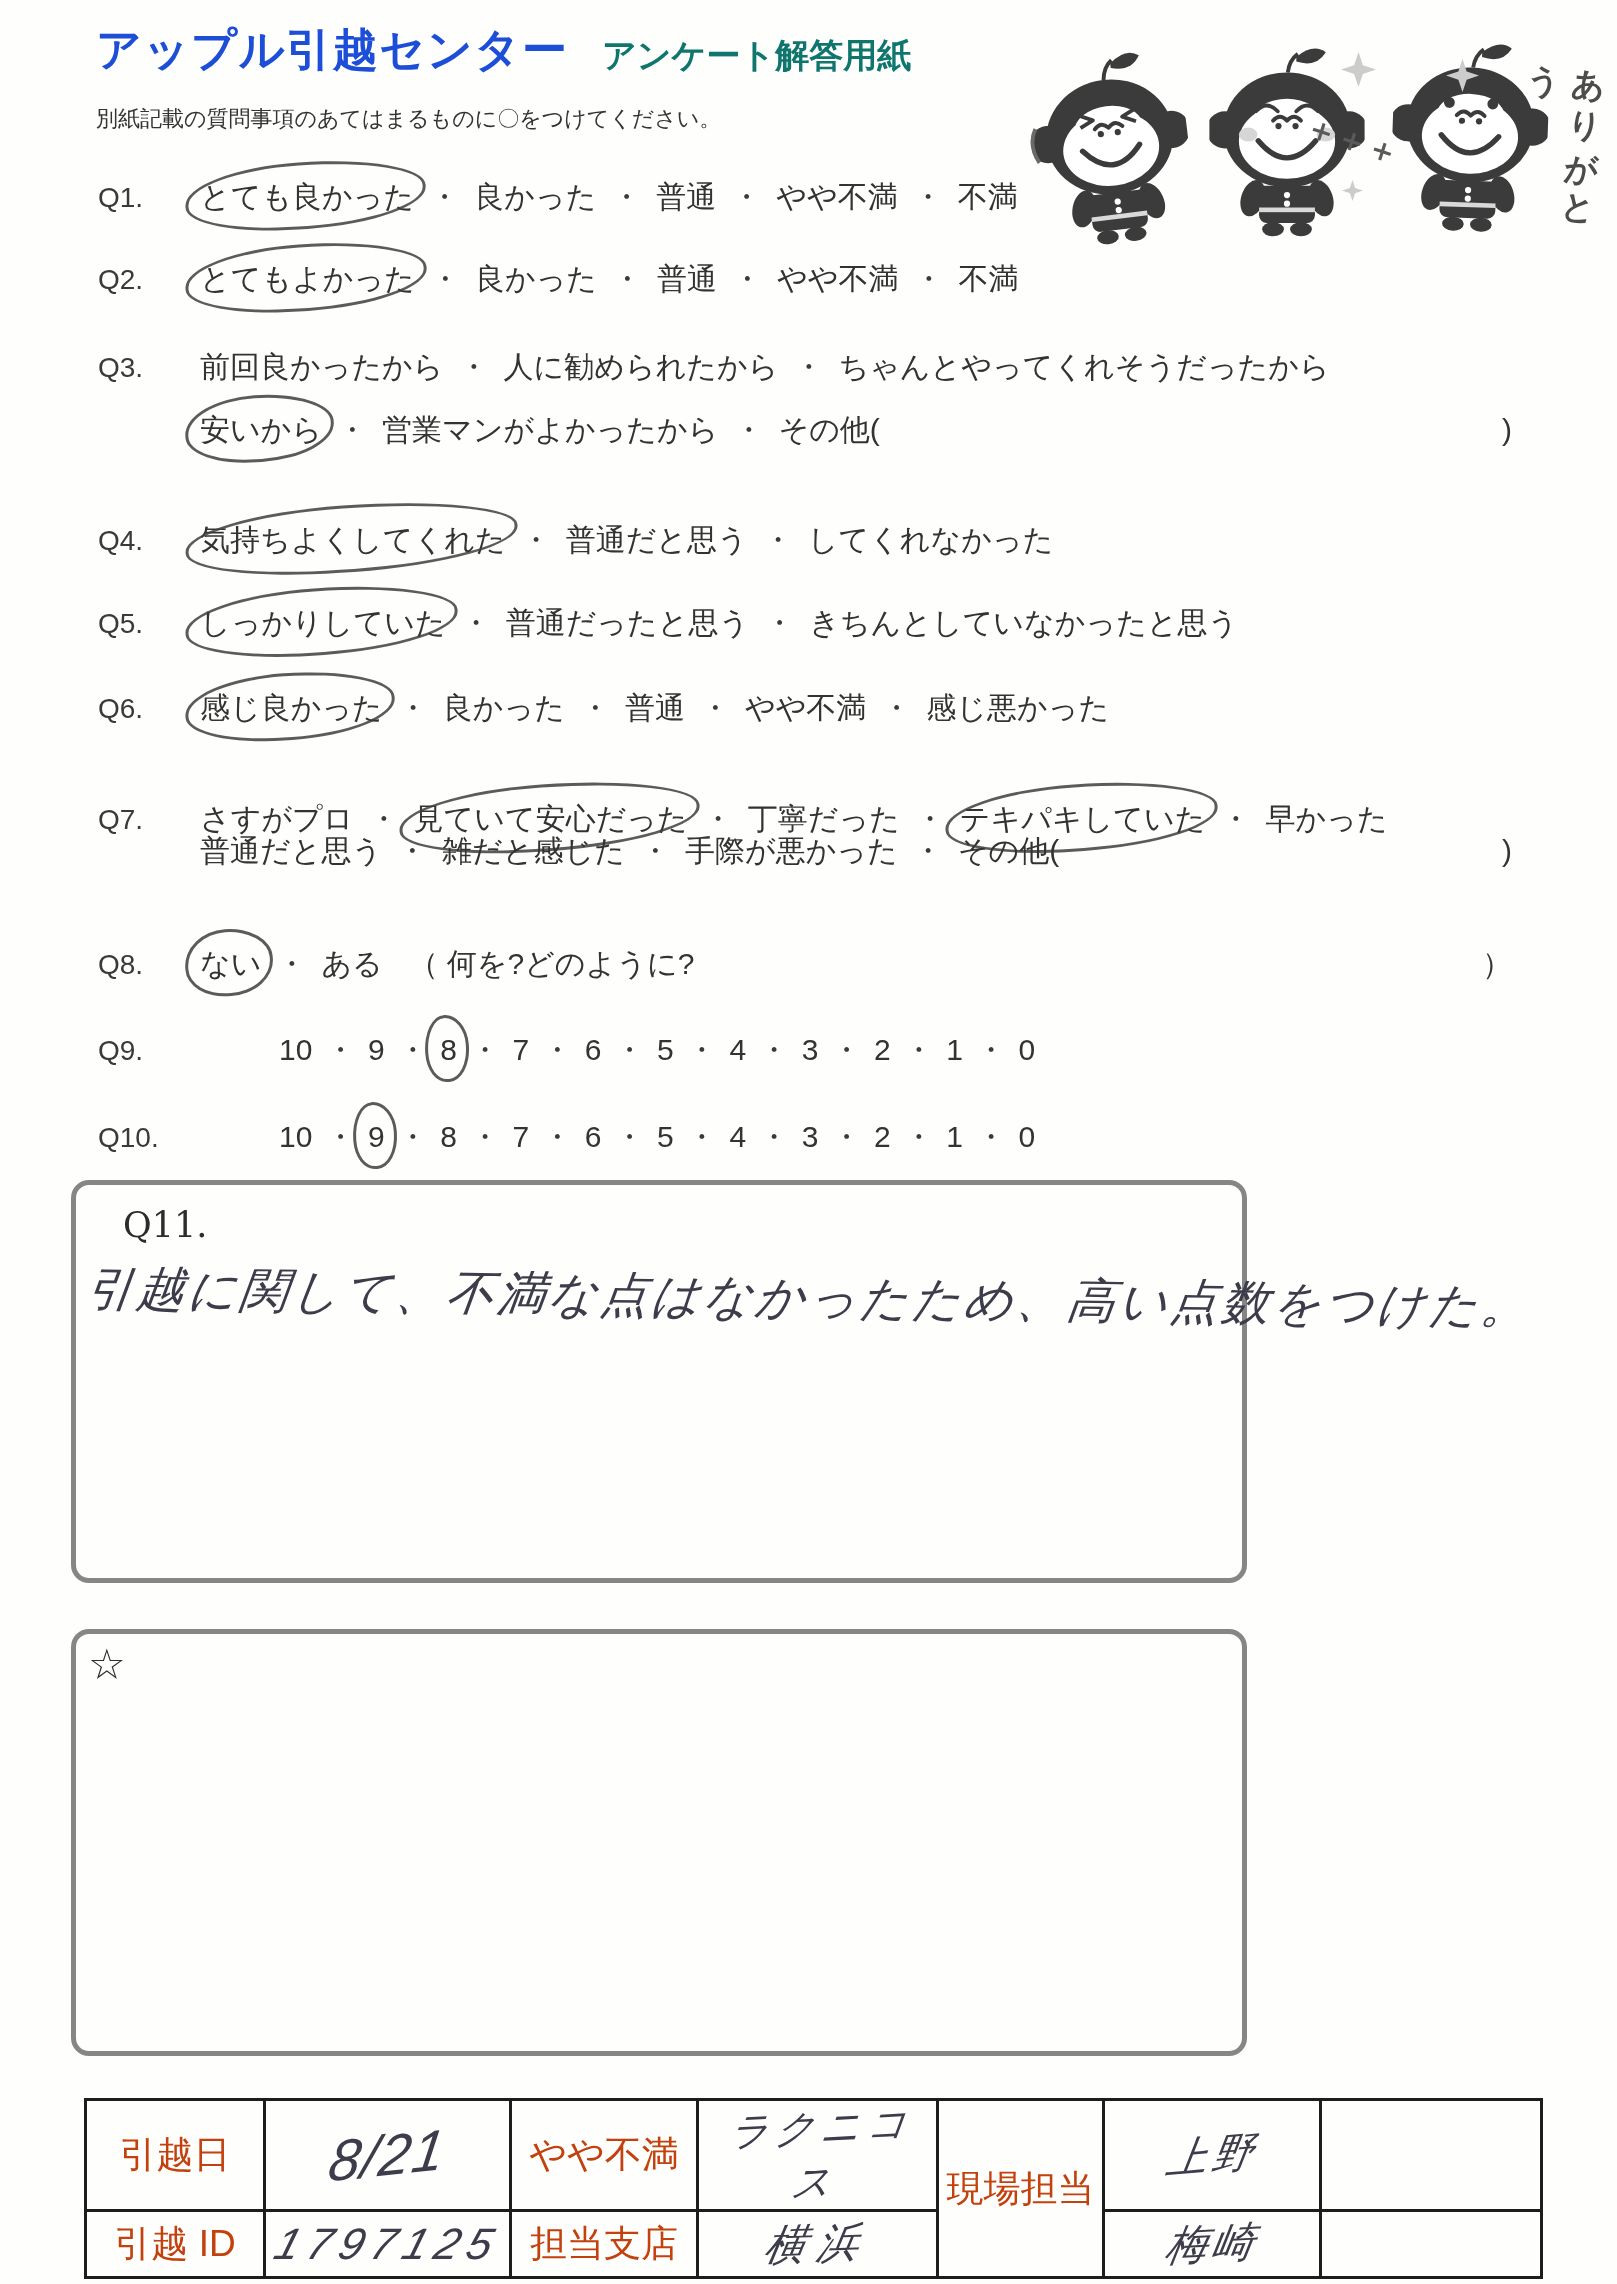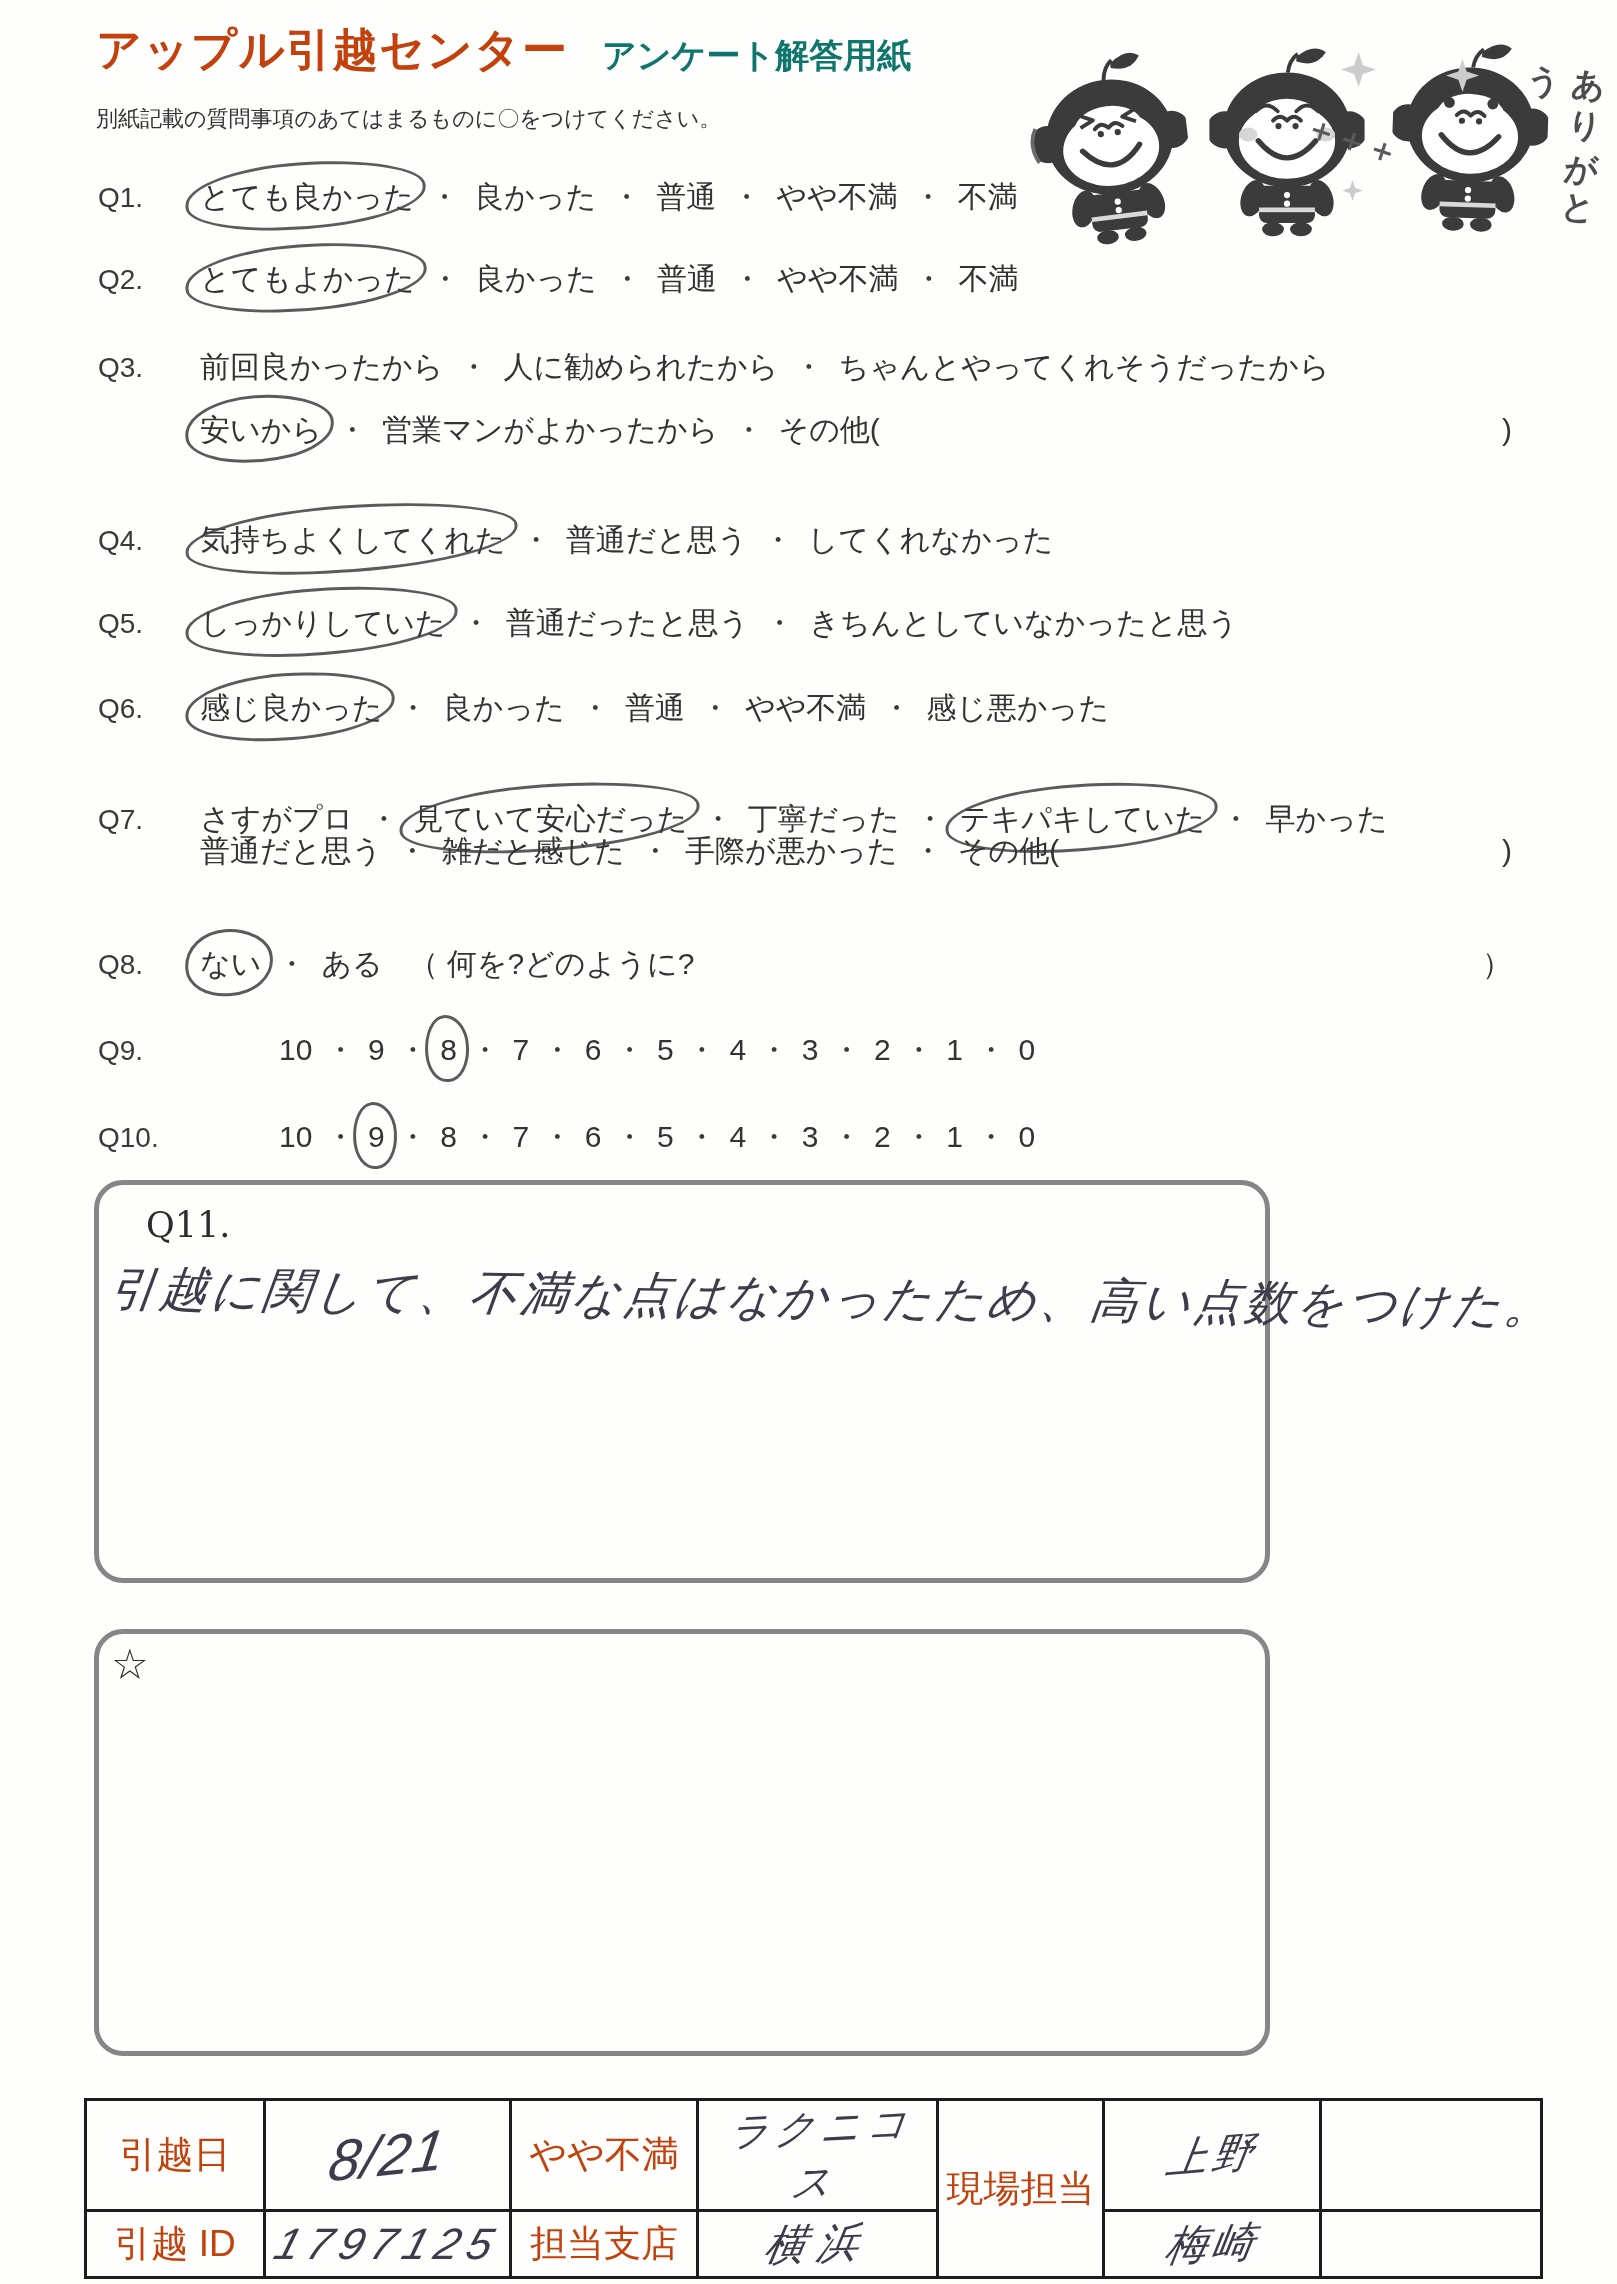--- a/index.html
+++ b/index.html
@@ -2,41 +2,41 @@
 <html style="font-size:12px"><head>
 <meta charset="utf-8">
 <style>
   html,body{margin:0;padding:0;background:#ffffff;}
   .page{
     position:relative;width:1617px;height:2284px;overflow:hidden;
     background:#fefefd;color:#2e2e2e;
     font-family:"Liberation Sans","DejaVu Sans",sans-serif;
   }
   
-  .title{position:absolute;left:96px;top:19.6px;font-size:45px;font-weight:bold;color:#c2410c;letter-spacing:1.5px;}
+  .title{position:absolute;left:96px;top:19.6px;font-size:45px;font-weight:bold;color:#1d4ed8;letter-spacing:1.5px;}
   .subtitle{position:absolute;left:602px;top:33px;font-size:34px;font-weight:bold;color:#0f766e;}
   .instruction{position:absolute;left:96px;top:104px;font-size:22px;color:#333;}
   
   .qrow{position:absolute;left:98px;right:105px;display:flex;align-items:baseline;font-size:30px;line-height:44px;color:#333;}
   .qlabel{flex:0 0 102px;font-size:28px;color:#3a3a3a;}
   .qrow.num .qlabel{flex:0 0 181px;}
   .opts{display:flex;align-items:baseline;flex:1 1 auto;min-width:0;}
   .opts .sep{margin:0 15px;color:#3a3a3a;}
   .qrow.num .opts .sep{margin:0 12.8px;}
   .opts .after{margin-left:25.6px;}
   .opts .spacer{flex:1 1 auto;}
   .opts .opt{white-space:nowrap;}
   .circled{position:relative;display:inline-block;}
   .circled::after{
     content:"";position:absolute;left:-15px;right:-12px;top:-12.8px;bottom:-9.8px;
     border:3.8px solid rgba(62,62,62,.85);border-radius:48% 52% 50% 46% / 54% 46% 52% 44%;
     transform:rotate(-4deg);pointer-events:none;
   }
   
-  .bigbox{position:absolute;left:71px;width:1176px;border:5.3px solid #868686;border-radius:29px;box-sizing:border-box;background:transparent;margin-left:23px;}
+  .bigbox{position:absolute;left:71px;width:1176px;border:5.3px solid #868686;border-radius:18px;box-sizing:border-box;background:transparent;}
   .q11label{position:absolute;left:47px;top:19.6px;font-family:"DejaVu Serif","Liberation Serif",serif;font-size:35px;color:#2c2c2c;}
   .hw{font-style:italic;color:#3c3c4a;}
   .q11text{position:absolute;left:13.5px;top:72px;width:1430px;font-size:48px;letter-spacing:3px;transform:rotate(.7deg) skewX(-6deg);transform-origin:left top;white-space:nowrap;}
   .star{position:absolute;left:12px;top:6px;font-size:42px;color:#2e2e2e;}
   
   .ftable{position:absolute;left:84px;top:2098px;border-collapse:collapse;table-layout:fixed;}
   .ftable td{border:3px solid #1d1d1d;height:67px;box-sizing:border-box;padding:0 7.5px;vertical-align:middle;overflow:hidden;}
   .ftable td.lab{font-size:37px;color:#c2410c;text-align:center;white-space:nowrap;}
   .ftable td.val{text-align:center;}
   .hw-date{font-size:57px;display:inline-block;transform:rotate(-6deg) skewX(-14deg);letter-spacing:1.5px;}

